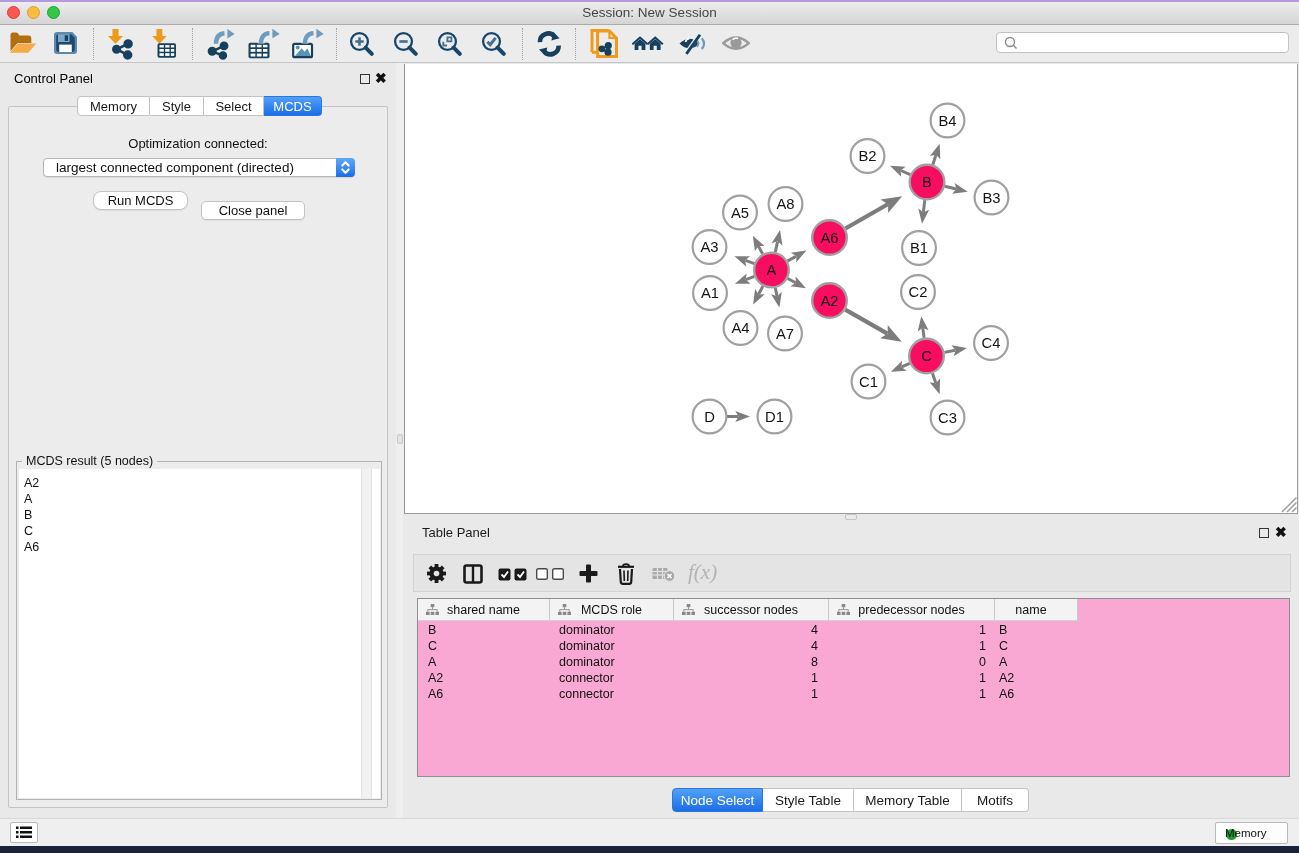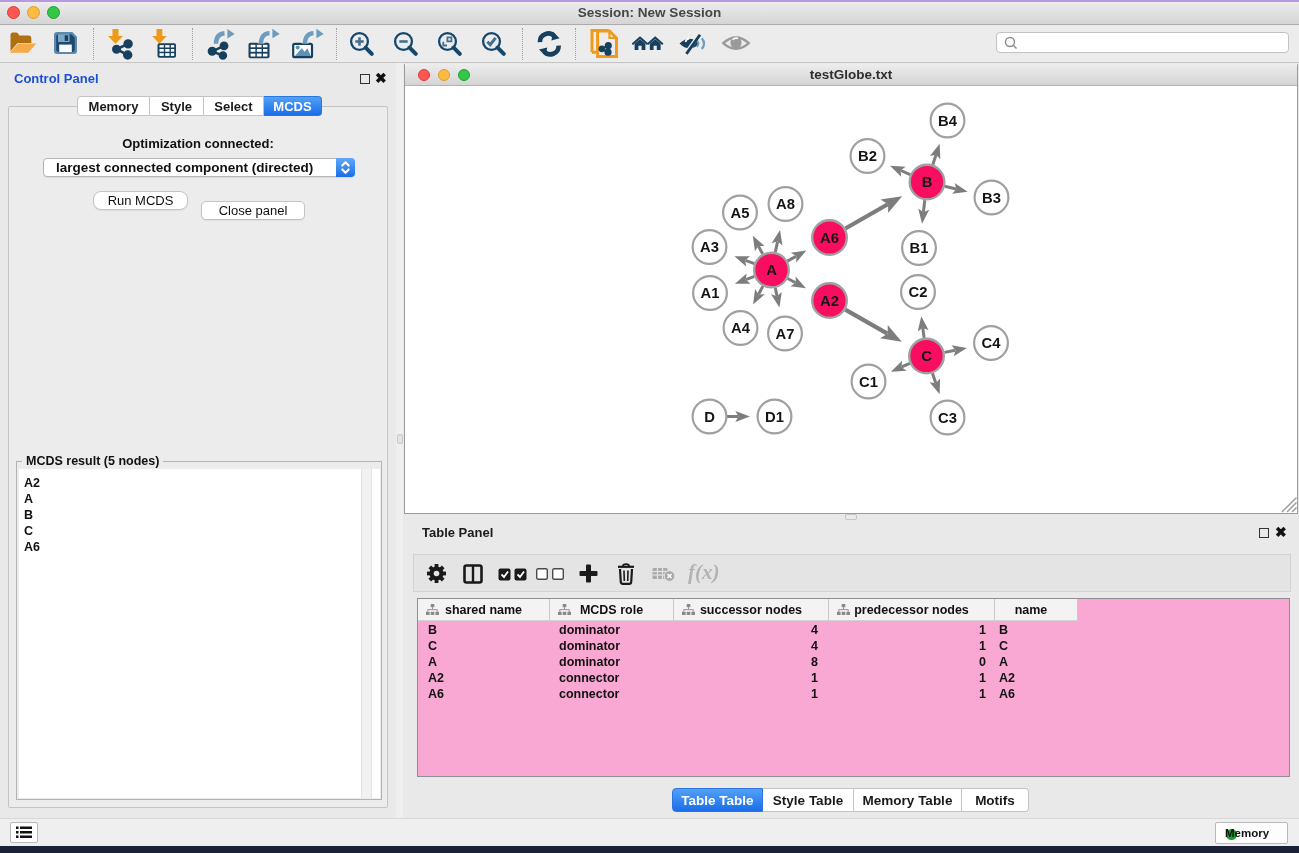--- a/index.html
+++ b/index.html
@@ -1,18 +1,18 @@
 <!DOCTYPE html>
 <html><head>
 <meta charset="utf-8">
 <style>
 * { margin:0; padding:0; box-sizing:border-box; }
 html,body { width:1299px; height:853px; overflow:hidden; }
 body { font-family:"Liberation Sans", sans-serif; background:#ebebeb; position:relative; }
-.abs { position:absolute;font-weight:bold; }
+.abs { position:absolute; }
 
 #wall { left:0; top:0; width:1299px; height:2px; background:#b79ade; }
 #titlebar { left:0; top:1.5px; width:1299px; height:23.5px;
   background:linear-gradient(#ececec,#d5d5d5); border-bottom:1px solid #acacac; }
 #titlebar .t { position:absolute; left:0; right:0; top:3.5px; text-align:center;
   font-size:13.5px; color:#464646; }
 .tl { position:absolute; top:4.5px; width:13px; height:13px; border-radius:50%; }
 #tl-r { left:7px;  background:#fc5753; border:1px solid #dd3c36; }
 #tl-y { left:27px; background:#fdbc40; border:1px solid #de9b2d; }
 #tl-g { left:47px; background:#33c748; border:1px solid #1da22f; }
@@ -21,21 +21,21 @@
 .sep { position:absolute; top:2px; height:32px; width:0; border-left:1px dotted #9f9f9f; }
 .ticon { position:absolute; top:0; }
 #search { position:absolute; left:996px; top:6px; width:293px; height:21px;
   background:#fff; border:1px solid #c3c3c3; border-radius:4px; }
 
 #mainbg { left:0; top:63px; width:1299px; height:755px; background:#e9e9e9; }
 #vdiv { left:396px; top:63px; width:7px; height:755px; background:#efefef; }
 #vhandle { left:397px; top:434px; width:6px; height:10px; background:#e3e3e3;
   border:1px solid #c9c9c9; border-radius:2px; }
 
-#cp-title { left:14px; top:71px; font-size:13px; color:#1d4ed8; }
+#cp-title { left:14px; top:71px; font-size:13px; color:#000000; }
 #cp-sq { left:360px; top:74px; width:10px; height:10px; border:1.5px solid #333; }
 #cp-x { left:375px; top:70px; font-size:14px; font-weight:bold; color:#111; }
 #cp-panel { left:8px; top:106px; width:380px; height:702px; background:#ececec;
   border:1px solid #c4c4c4; border-radius:2px; }
 .tabbar { position:absolute; display:flex; }
 .tab { height:20px; background:#fff; border:1px solid #c3c3c3; border-left:none;
   font-size:13px; color:#1a1a1a; text-align:center; line-height:19px; }
 .tab.first { border-left:1px solid #c3c3c3; border-radius:4px 0 0 4px; }
 .tab.last { border-radius:0 4px 4px 0; }
 .tab.sel { background:linear-gradient(#53a1f6,#1a6dea); color:#fff; border-color:#2a76e0; }
@@ -307,26 +307,20 @@
 <div class="btn" id="btn-close">Close panel</div>
 <div class="abs" id="fieldset">
   <div class="legend">MCDS result (5 nodes)</div>
   <div id="fs-inner">
     <div id="fs-scroll"></div>
     <div id="fs-items">A2<br>A<br>B<br>C<br>A6</div>
   </div>
 </div>
 
 <div class="abs" id="netwin">
-  <div id="net-tb">
-    <div class="tl2" style="left:13px;background:#fc5753;border:1px solid #dd3c36"></div>
-    <div class="tl2" style="left:33px;background:#fdbc40;border:1px solid #de9b2d"></div>
-    <div class="tl2" style="left:53px;background:#33c748;border:1px solid #1da22f"></div>
-    <div class="t">testGlobe.txt</div>
-  </div>
   <svg id="graph" width="892" height="426" viewBox="0 0 892 426">
     <defs>
       <marker id="arr" viewBox="0 0 12 12" refX="2.6" refY="6" markerWidth="5" markerHeight="5" orient="auto">
         <path d="M0.3 1.6 L12 6 L0.3 10.4 L2.8 6 Z" fill="#7d7d7d"></path>
       </marker>
     </defs>
     <g stroke="#7d7d7d" stroke-width="3">
       <line x1="349.4" y1="189.4" x2="340.9" y2="192.6" marker-end="url(#arr)"></line>
       <line x1="349.4" y1="176.7" x2="340.4" y2="173.3" marker-end="url(#arr)"></line>
       <line x1="357.7" y1="167.0" x2="353.4" y2="159.1" marker-end="url(#arr)"></line>
@@ -564,21 +558,21 @@
       <div class="trow" style="left:498px;top:72px;width:70px;text-align:right">1</div>
       <div class="trow" style="left:581px;top:72px">A2</div>
       <div class="trow" style="left:10px;top:88px">A6</div>
       <div class="trow" style="left:141px;top:88px">connector</div>
       <div class="trow" style="left:330px;top:88px;width:70px;text-align:right">1</div>
       <div class="trow" style="left:498px;top:88px;width:70px;text-align:right">1</div>
       <div class="trow" style="left:581px;top:88px">A6</div>
     </div>
 </div>
 <div class="abs tabbar" id="bt-tabs">
-  <div class="tab tab2 first sel" style="width:91px">Table Table</div>
+  <div class="tab tab2 first sel" style="width:91px">Node Select</div>
   <div class="tab tab2" style="width:91px">Style Table</div>
   <div class="tab tab2" style="width:108px">Memory Table</div>
   <div class="tab tab2 last" style="width:67px">Motifs</div>
 </div>
 
 <div class="abs" id="statusbar"></div>
 <div class="abs" id="list-btn">
   <svg width="26" height="19" viewBox="0 0 26 19">
     <g fill="#111">
       <rect x="5" y="3.5" width="2.5" height="2.5"></rect>

